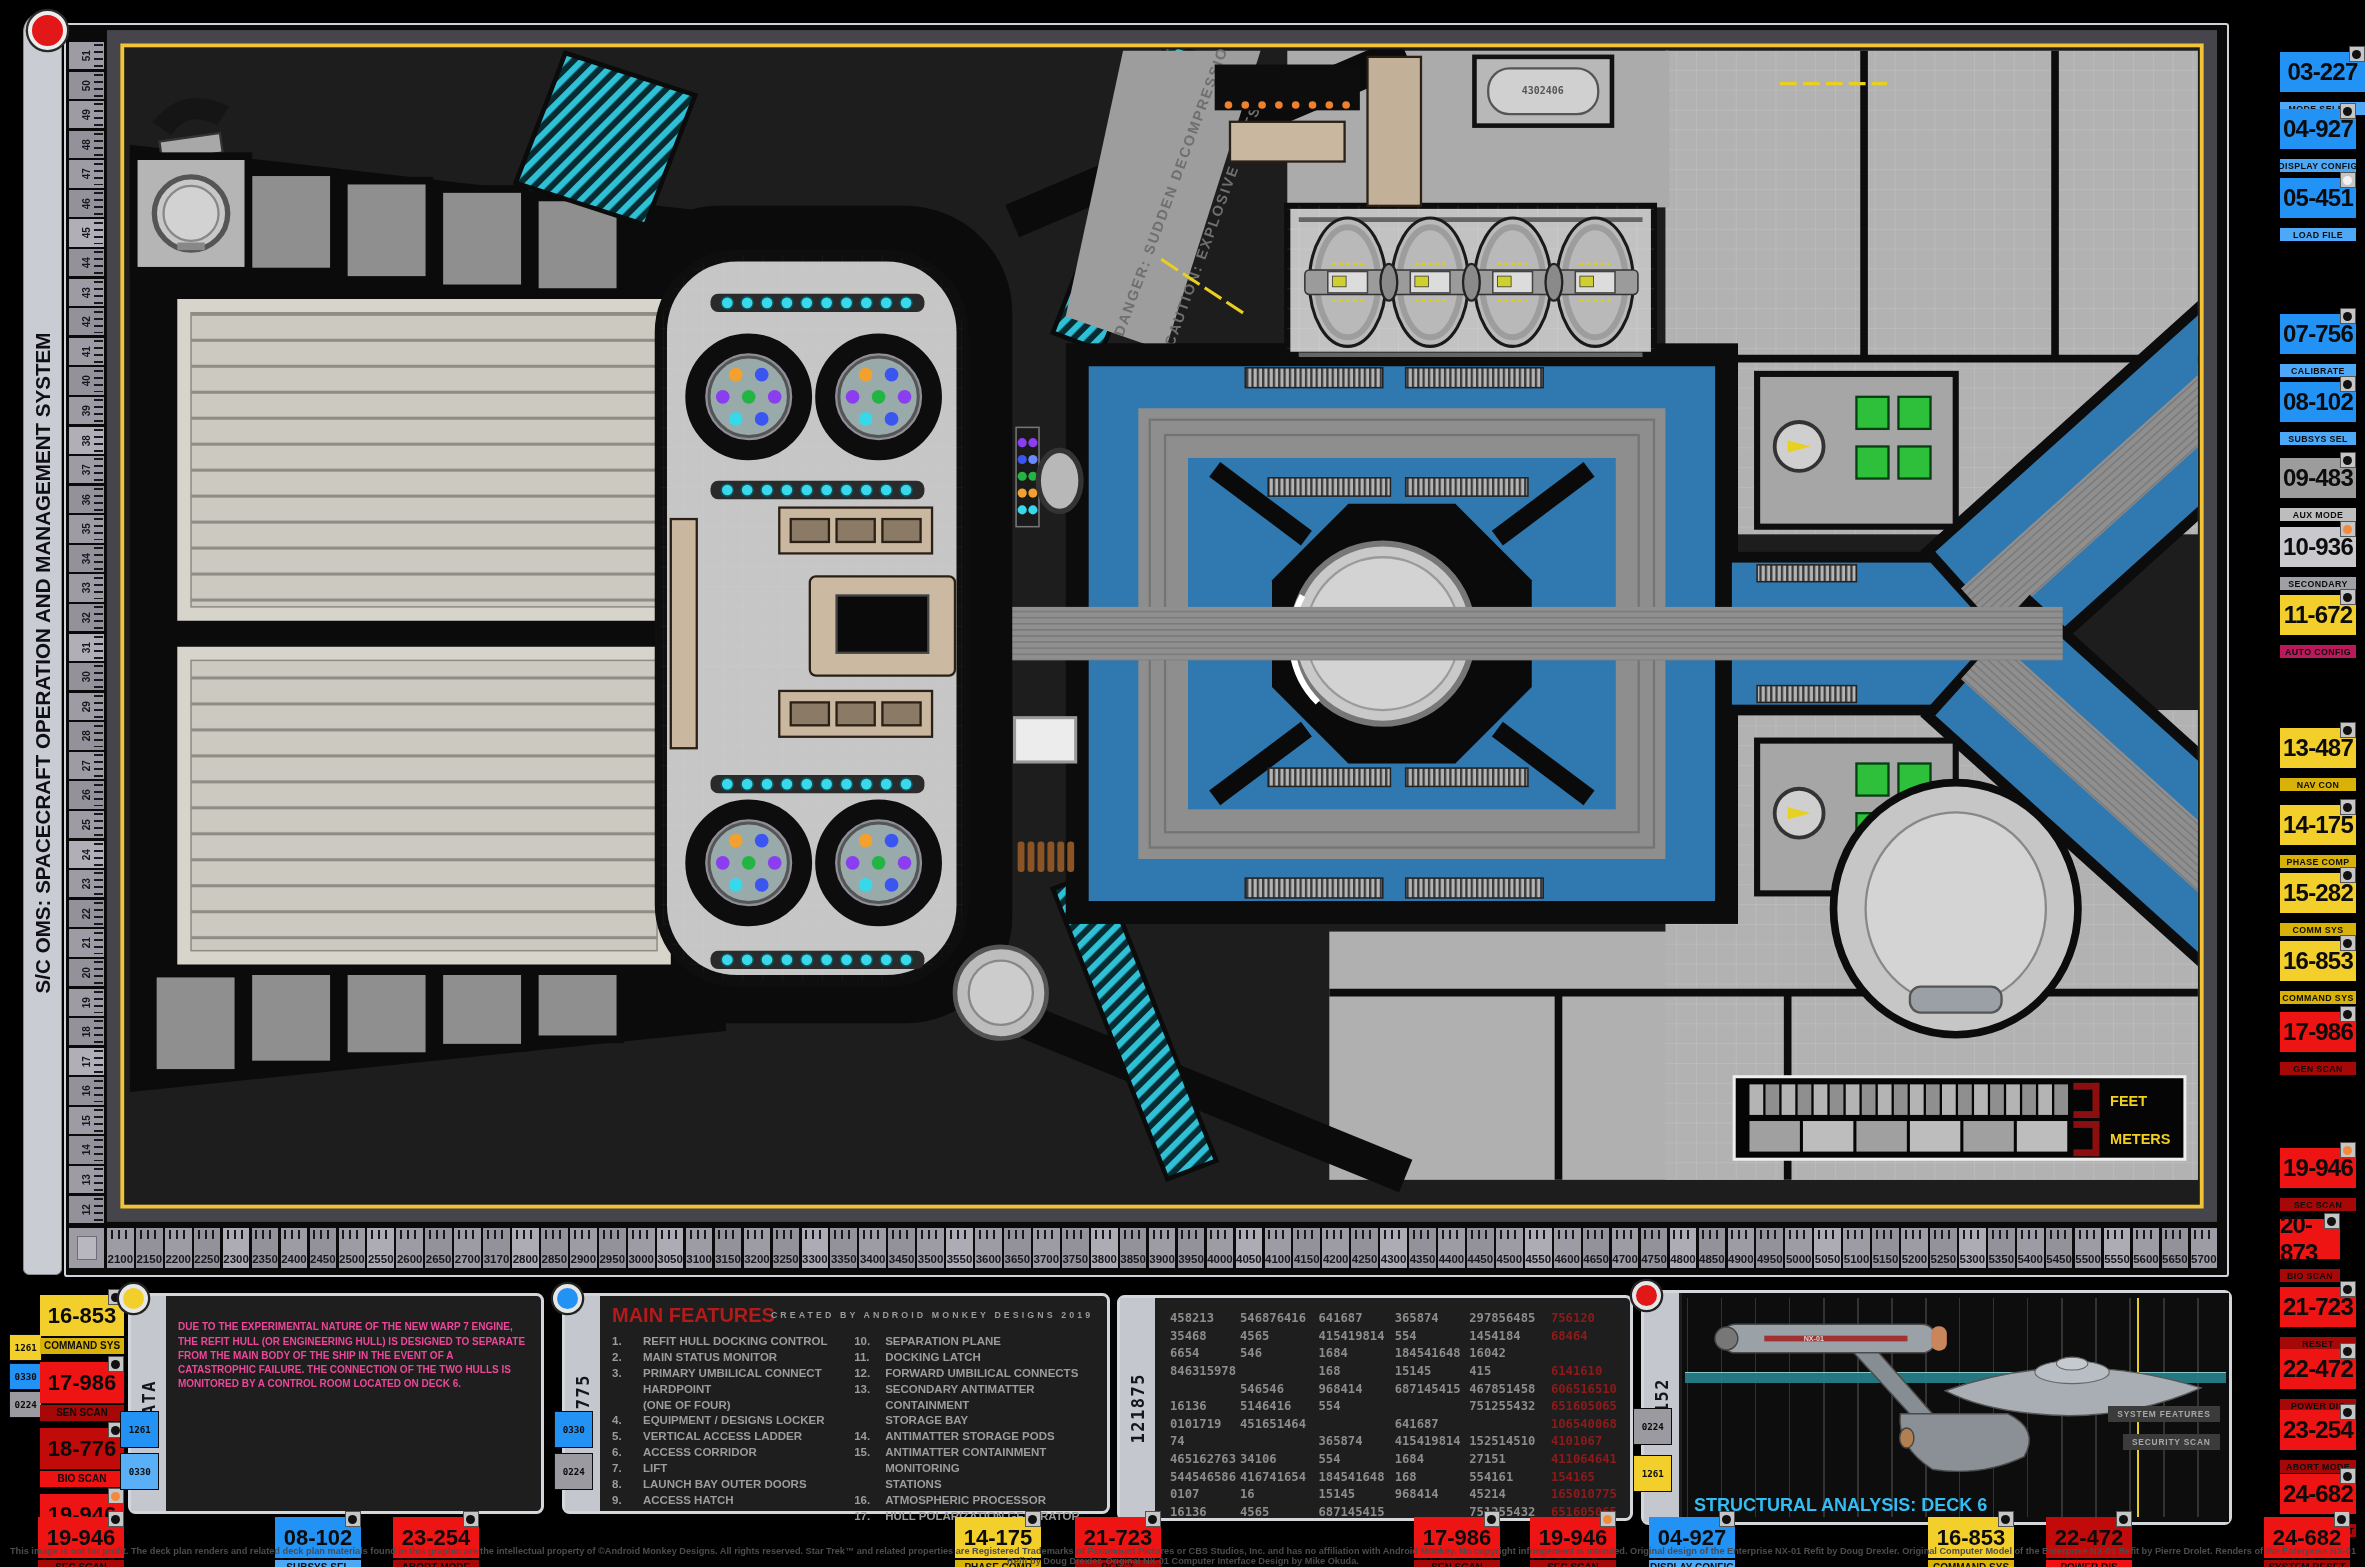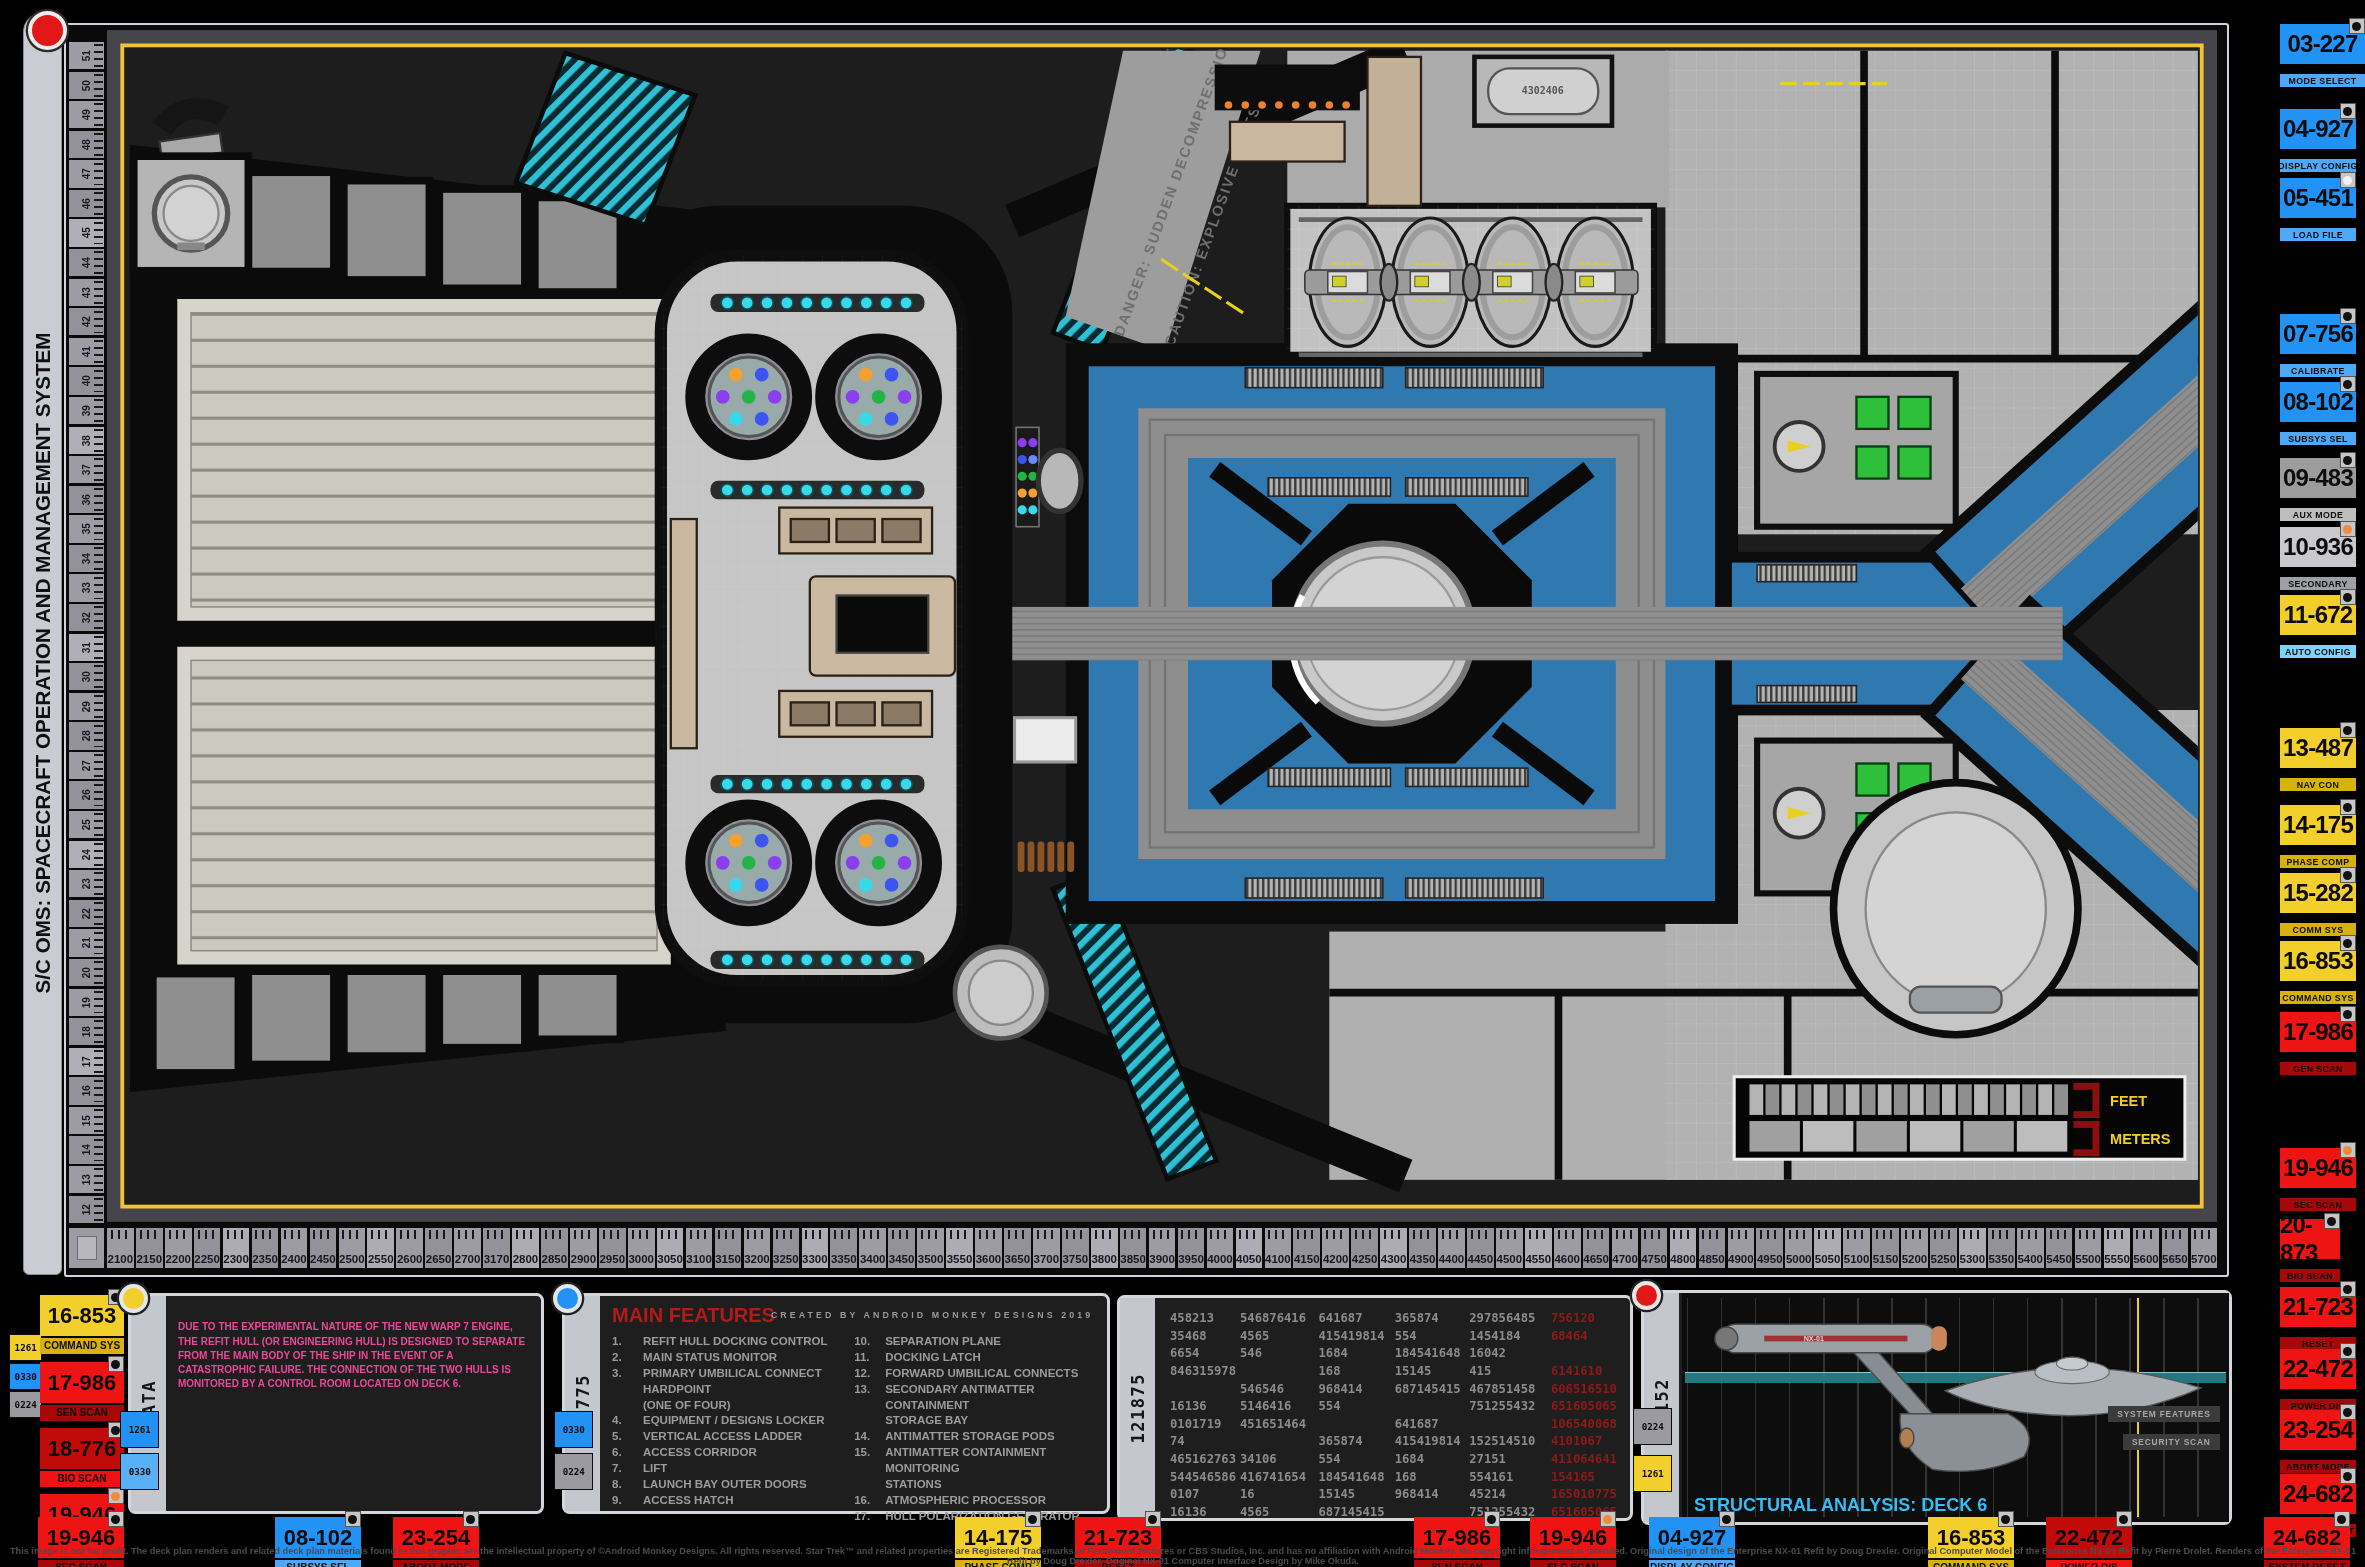--- a/index.html
+++ b/index.html
@@ -957,21 +957,21 @@
               <rect x="2574" y="1465" width="34" height="9"></rect>
           </g>
           <text x="2622" y="1408" font-size="19" font-weight="bold" fill="#f2d020" font-family="Liberation Sans,sans-serif">FEET</text>
           <text x="2622" y="1458" font-size="19" font-weight="bold" fill="#f2d020" font-family="Liberation Sans,sans-serif">METERS</text>
         </g>
       </g>
     </svg>
   </div>
 
   <div id="sidebar">
-      <div class="sbtn" style="left: 2280px; top: 24px; width: 85px;">
+      <div class="sbtn" style="left: 2280px; top: 52px; width: 85px;">
         <div class="num" style="background:#2392f5">03-227</div>
         <div class="lbl" style="background:#4da9f7">MODE SELECT</div>
         <div class="dotbox">
           <i style="background:#111111"></i>
         </div>
       </div>
       <div class="sbtn" style="left: 2280px; top: 109px; width: 76px;">
         <div class="num" style="background:#2392f5">04-927</div>
         <div class="lbl" style="background:#4da9f7">DISPLAY CONFIG</div>
         <div class="dotbox">
@@ -1008,21 +1008,21 @@
       </div>
       <div class="sbtn" style="left: 2280px; top: 527px; width: 76px;">
         <div class="num" style="background:#c9c9cd">10-936</div>
         <div class="lbl" style="background:#9fa0a6">SECONDARY</div>
         <div class="dotbox">
           <i style="background:#f28a3c"></i>
         </div>
       </div>
       <div class="sbtn" style="left: 2280px; top: 595px; width: 76px;">
         <div class="num" style="background:#f2cf2a">11-672</div>
-        <div class="lbl" style="background:#7dd3fc">AUTO CONFIG</div>
+        <div class="lbl" style="background:#be185d">AUTO CONFIG</div>
         <div class="dotbox">
           <i style="background:#111111"></i>
         </div>
       </div>
       <div class="sbtn" style="left: 2280px; top: 728px; width: 76px;">
         <div class="num" style="background:#f2cf2a">13-487</div>
         <div class="lbl" style="background:#d8b208">NAV CON</div>
         <div class="dotbox">
           <i style="background:#111111"></i>
         </div>

